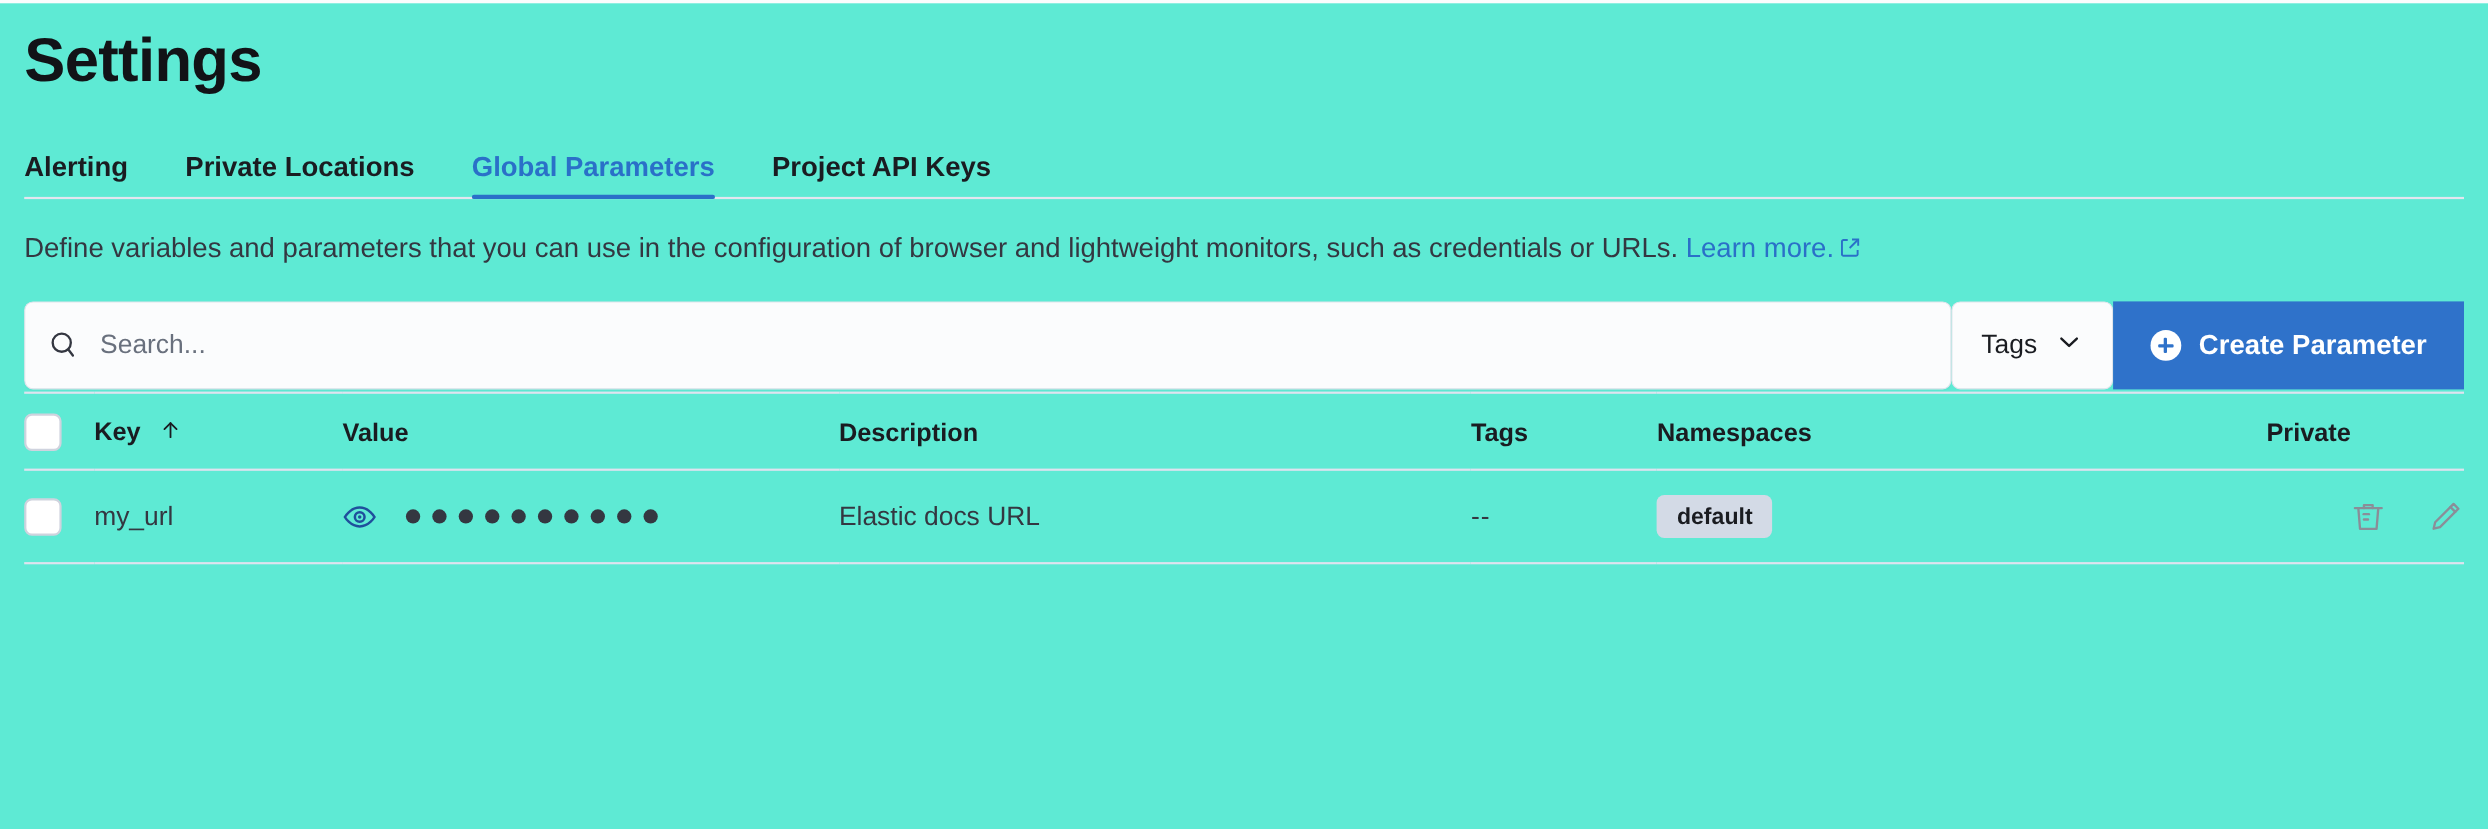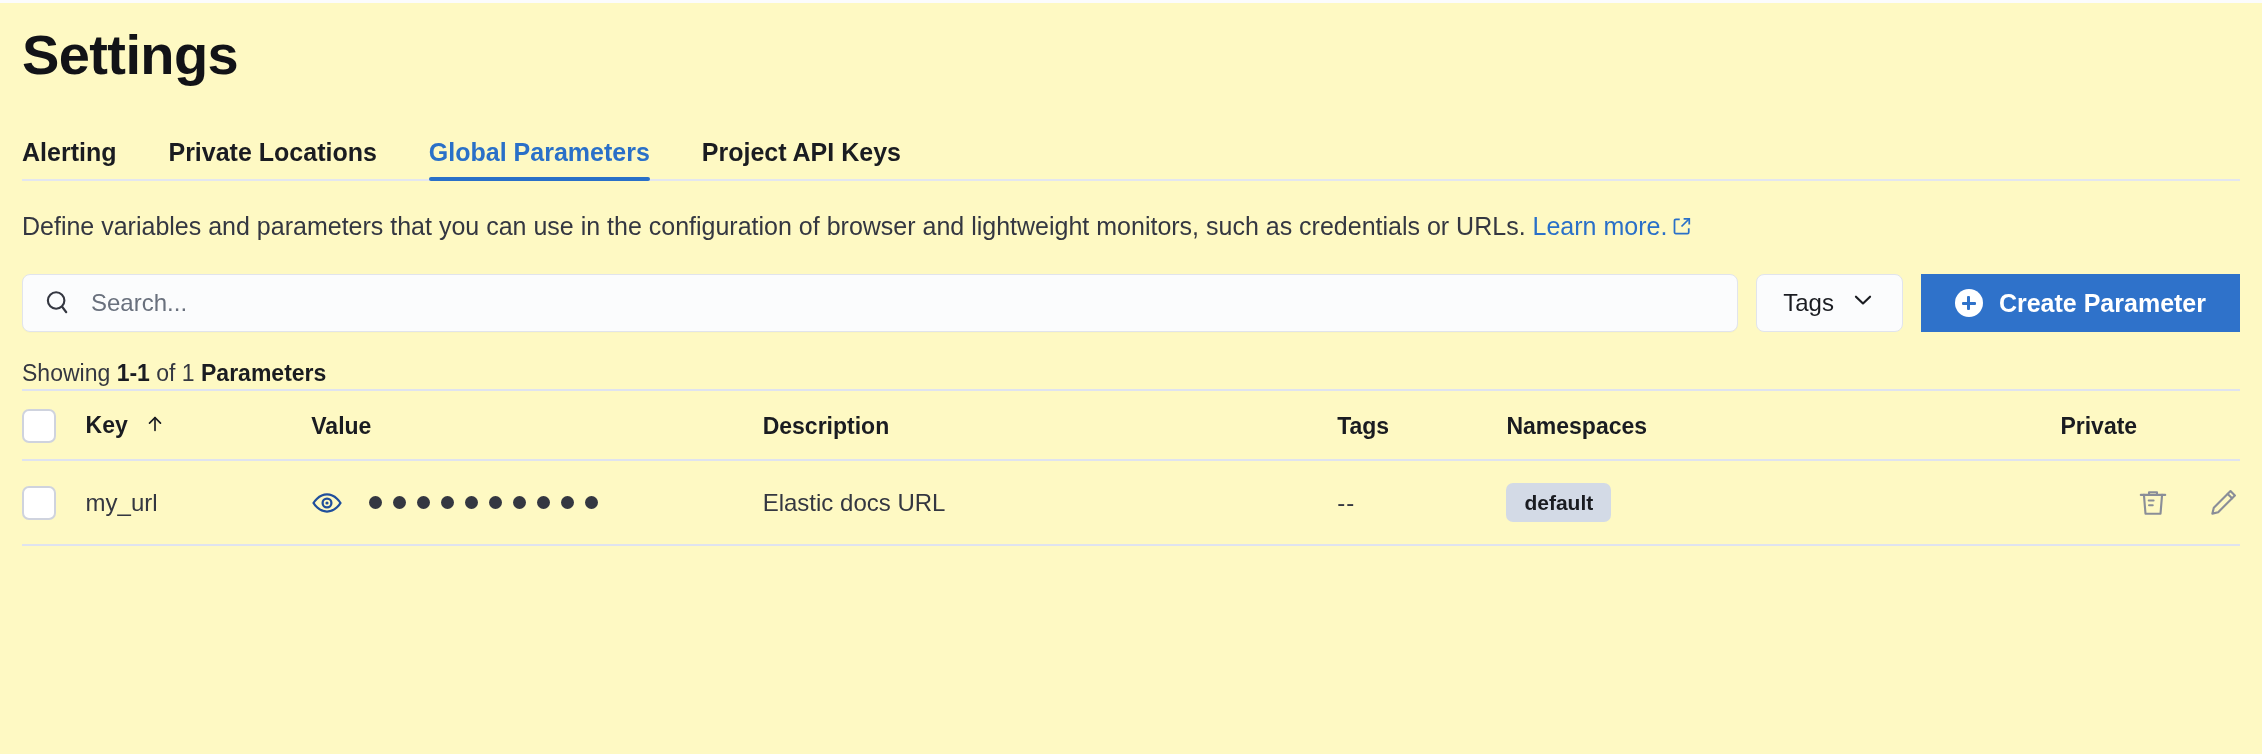--- a/index.html
+++ b/index.html
@@ -12,21 +12,21 @@
     width: 2262px; height: 754px;
     font-family: "Liberation Sans", "DejaVu Sans", sans-serif;
     color: #1a1c21;
     overflow: hidden;
     position: relative;
   }
   .page {
     position: relative;
     width: 2262px; height: 754px;
     padding: 0 22px;
-    background: #fef9c3;
+    background: #5eead4;
   }
   .topline {
     position: absolute; top: 0; left: 0; right: 0;
     height: 3px; background: #fbfcfd;
   }
 
   
   .page-title {
     font-size: 56px;
     font-weight: 700;
@@ -88,22 +88,21 @@
     display: inline-block;
     vertical-align: -1px;
     margin-left: 5px;
   }
 
   
   .controls {
     margin-top: 30px;
     display: flex;
     align-items: stretch;
-    gap: 18px;
-    height: 58px;
+    height: 80px;
   }
   .search-box {
     flex: 1 1 auto;
     display: flex;
     align-items: center;
     gap: 16px;
     background: #fbfcfd;
     border: 1px solid #e1e4ec;
     border-radius: 8px;
     padding: 0 20px;
@@ -317,21 +316,20 @@
           </svg>
       </span>
     </button>
 
     <button class="create-btn">
       <span class="plus-circle"></span>
       <span>Create Parameter</span>
     </button>
   </div>
 
-  <div class="showing"><span>Showing </span><b>1-1</b><span> of 1 </span><b>Parameters</b></div>
 
   <table class="table">
     <thead>
       <tr>
         <th class="col-check">
           <span class="checkbox"></span>
         </th>
         <th class="col-key">
           <span>Key</span>
           <span class="sort-arrow">

